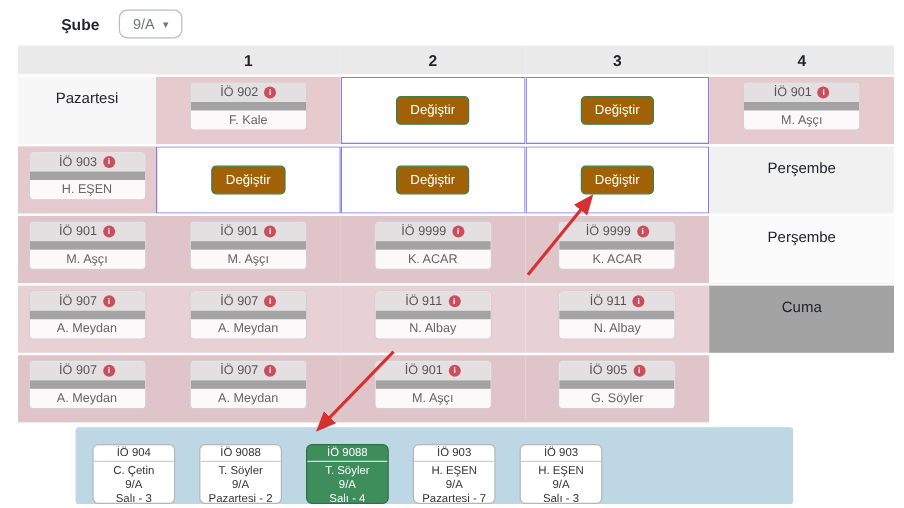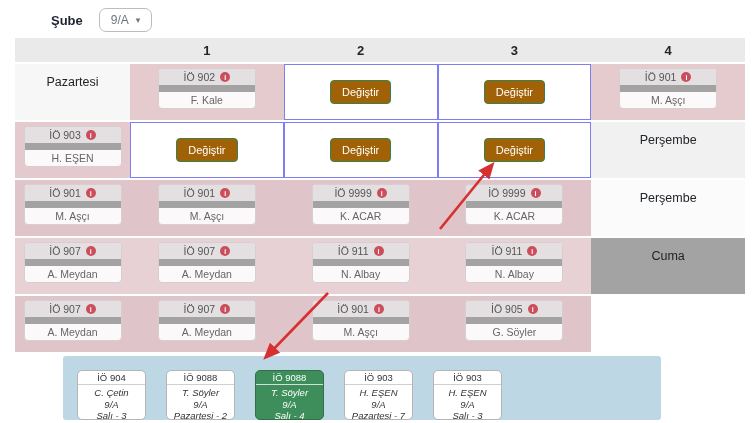--- a/index.html
+++ b/index.html
@@ -41,21 +41,21 @@
     line-height:1;cursor:pointer;}
   .card-body{height:16px;display:flex;align-items:center;justify-content:center;color:#666;}
 
   
   .pool{position:absolute;left:63px;top:356px;width:598px;height:64px;background:#bdd7e5;
     border-radius:3px;display:flex;align-items:flex-end;padding:7px 0 0 14px;
     box-sizing:border-box;gap:20px;}
   .pool-card{width:69px;height:50px;background:#fff;border:1px solid #b5b5b5;border-radius:5px;
     font-size:9.5px;text-align:center;color:#333;box-sizing:border-box;overflow:hidden;cursor:grab;}
   .p-head{line-height:13px;border-bottom:1px solid #cfcfcf;}
-  .p-line{line-height:11.5px;font-style:italic;}
+  .p-line{line-height:11.5px;}
   .p-line.first{margin-top:2px;}
   .pool-card.selected{background:#3e8e5c;border-color:#316f46;color:#fff;}
   .pool-card.selected .p-head{border-bottom-color:rgba(255,255,255,.75);}
 
   
   .arrows{position:absolute;left:0;top:0;pointer-events:none;}
 </style>
 </head>
 <body>
 

